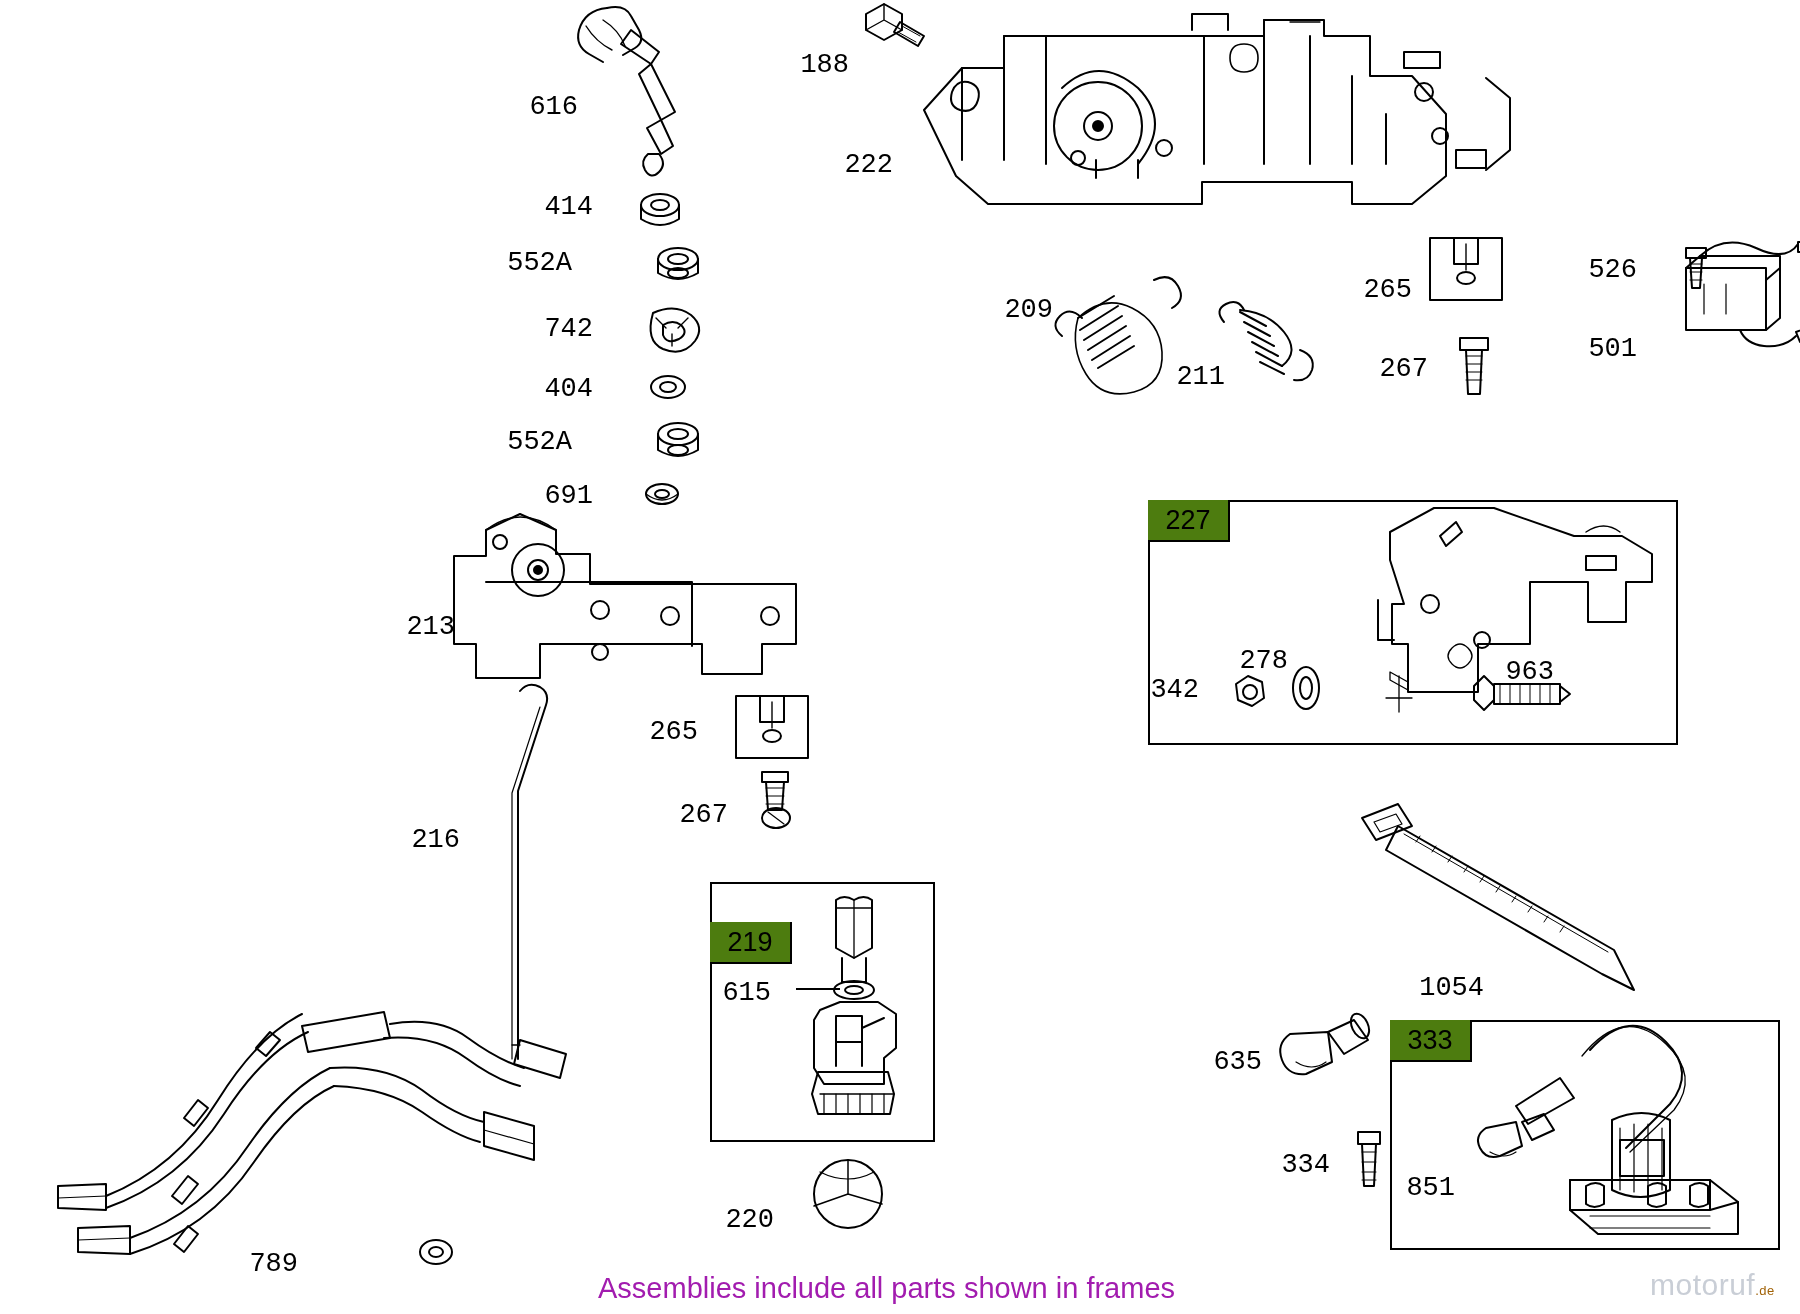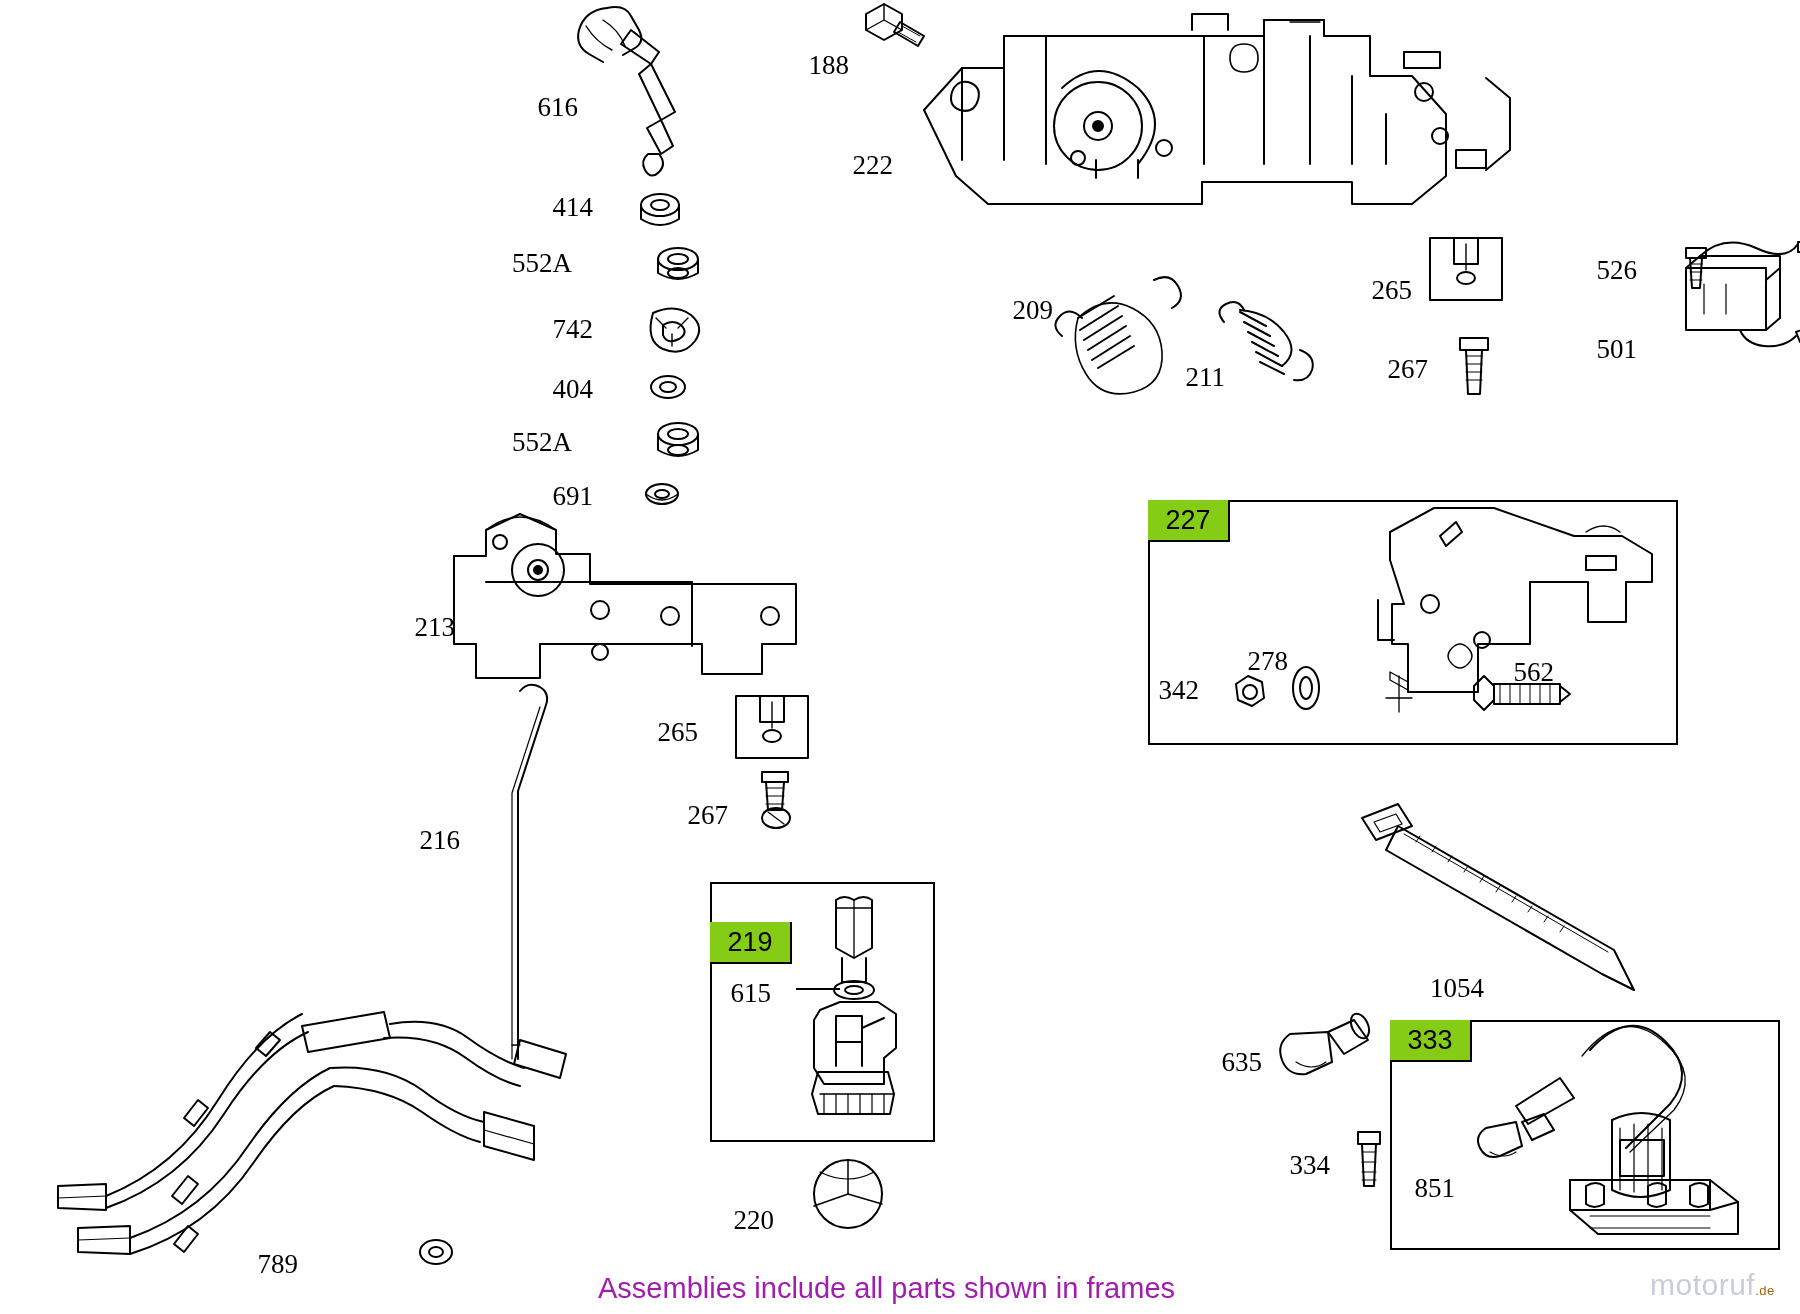--- a/index.html
+++ b/index.html
@@ -13,36 +13,36 @@
     height: 1314px;
     background: #ffffff;
     font-family: "Liberation Sans", sans-serif;
     overflow: hidden;
   }
   .label {
     position: absolute;
     font-size: 27px;
     color: #000000;
     white-space: nowrap;
-    font-family: Liberation Serif, serif;
+    font-family: Liberation Mono, monospace;
   }
   .label.right { text-align: right; }
   .frame {
     position: absolute;
     border: 2px solid #000000;
     box-sizing: border-box;
     background: transparent;
   }
   .frame-tag {
     position: absolute;
     border: 2px solid #000000;
     border-top: none;
     border-left: none;
     box-sizing: border-box;
-    background: #84cc16;
+    background: #4d7c0f;
     font-size: 27px;
     display: flex;
     align-items: center;
     justify-content: center;
     padding: 0 10px;
   }
   .footer {
     position: absolute;
     font-size: 29px;
     color: #a21caf;
@@ -318,21 +318,21 @@
   <div class="label right" style="left:1567px; top:255px; width:70px;">526</div>
   <div class="label right" style="left:1567px; top:334px; width:70px;">501</div>
 
   <div class="label right" style="left:385px; top:612px; width:70px;">213</div>
   <div class="label right" style="left:628px; top:717px; width:70px;">265</div>
   <div class="label right" style="left:658px; top:800px; width:70px;">267</div>
   <div class="label right" style="left:390px; top:825px; width:70px;">216</div>
 
   <div class="label right" style="left:1129px; top:675px; width:70px;">342</div>
   <div class="label right" style="left:1218px; top:646px; width:70px;">278</div>
-  <div class="label right" style="left:1484px; top:657px; width:70px;">562</div>
+  <div class="label right" style="left:1484px; top:657px; width:70px;">963</div>
 
   <div class="label right" style="left:701px; top:978px; width:70px;">615</div>
   <div class="label right" style="left:704px; top:1205px; width:70px;">220</div>
 
   <div class="label right" style="left:1384px; top:973px; width:100px;">1054</div>
   <div class="label right" style="left:1192px; top:1047px; width:70px;">635</div>
   <div class="label right" style="left:1260px; top:1150px; width:70px;">334</div>
   <div class="label right" style="left:1385px; top:1173px; width:70px;">851</div>
 
   <div class="label right" style="left:228px; top:1249px; width:70px;">789</div>

